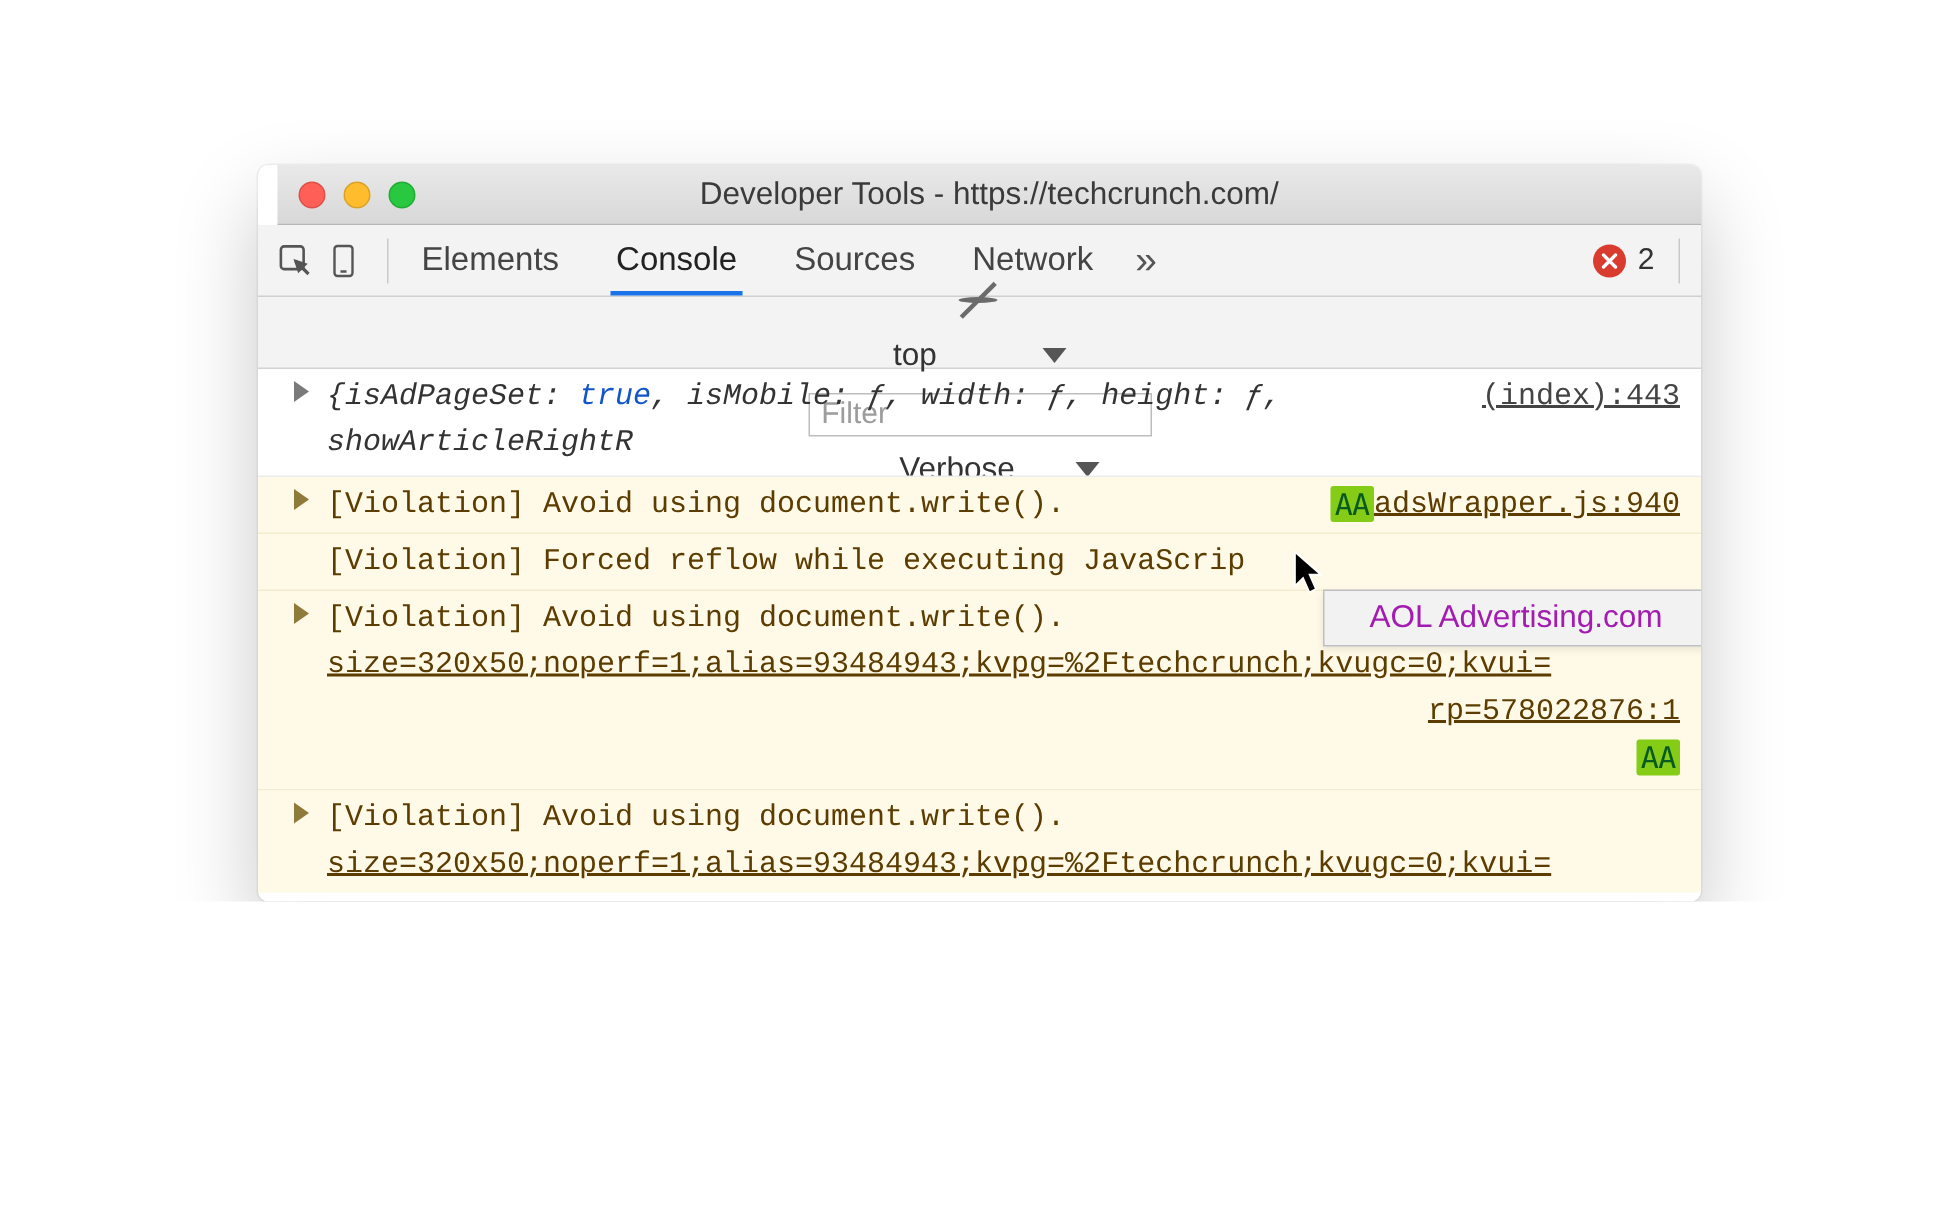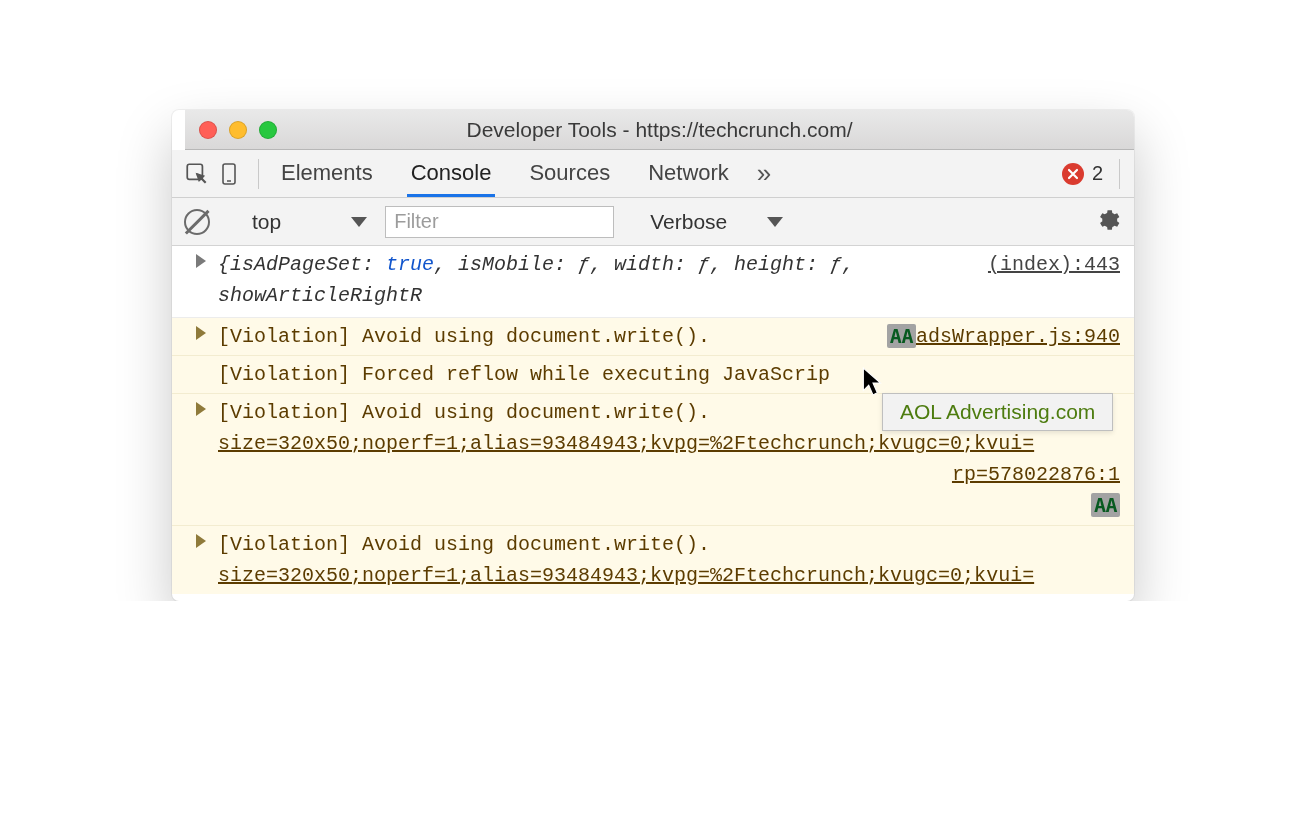--- a/index.html
+++ b/index.html
@@ -99,20 +99,21 @@
   .err-count { font-size:20px; color:#333; }
   
   .toolbar {
     height: 48px;
     border-bottom: 1px solid #d3d3d3;
     display:flex;
     align-items:center;
     background:#f3f3f3;
     padding: 0 8px;
     gap: 10px;
+    flex-direction: column;
   }
   .clear-btn {
     width: 26px; height: 26px;
     border: 2.5px solid #6b6b6b;
     border-radius: 50%;
     position: relative;
     margin: 0 6px 0 4px;
   }
   .clear-btn::after {
     content:"";
@@ -189,50 +190,49 @@
   .row .msg { padding-left: 22px; display:block; }
   .src-link {
     float: right;
     text-decoration: underline;
     color:#444;
   }
   .row.warn .src-link { color:#5c3c00; }
   .obj-preview { font-style: italic; color:#333; }
   .obj-preview .kw { color:#1155cc; font-style: italic; }
   .badge-aa {
-    background:#a3a3a3;
+    background:#84cc16;
     color:#085a20;
     font-style: normal;
     padding: 0 3px;
     border-radius: 2px;
     font-family: Menlo, monospace;
     letter-spacing: -0.5px;
-    font-weight: bold;
   }
   .querystring {
     text-decoration: underline;
     word-break: break-all;
     display:block;
     padding-left: 22px;
   }
   .rp-link {
     text-align: right;
     text-decoration: underline;
   }
   
   .tooltip {
     position: absolute;
     top: 283px;
     left: 710px;
     background:#f2f2f2;
     border:1px solid #bfbfbf;
-    padding: 6px 17px;
+    padding: 6px 30px;
     font-family: -apple-system, BlinkMacSystemFont, sans-serif;
     font-size: 21px;
-    color:#4d7c0f;
+    color:#a21caf;
     box-shadow: 0 2px 5px rgba(0,0,0,0.1);
     white-space: nowrap;
     z-index: 20;
   }
   .cursor {
     position:absolute;
     top: 257px;
     left: 690px;
     z-index: 21;
     pointer-events:none;

